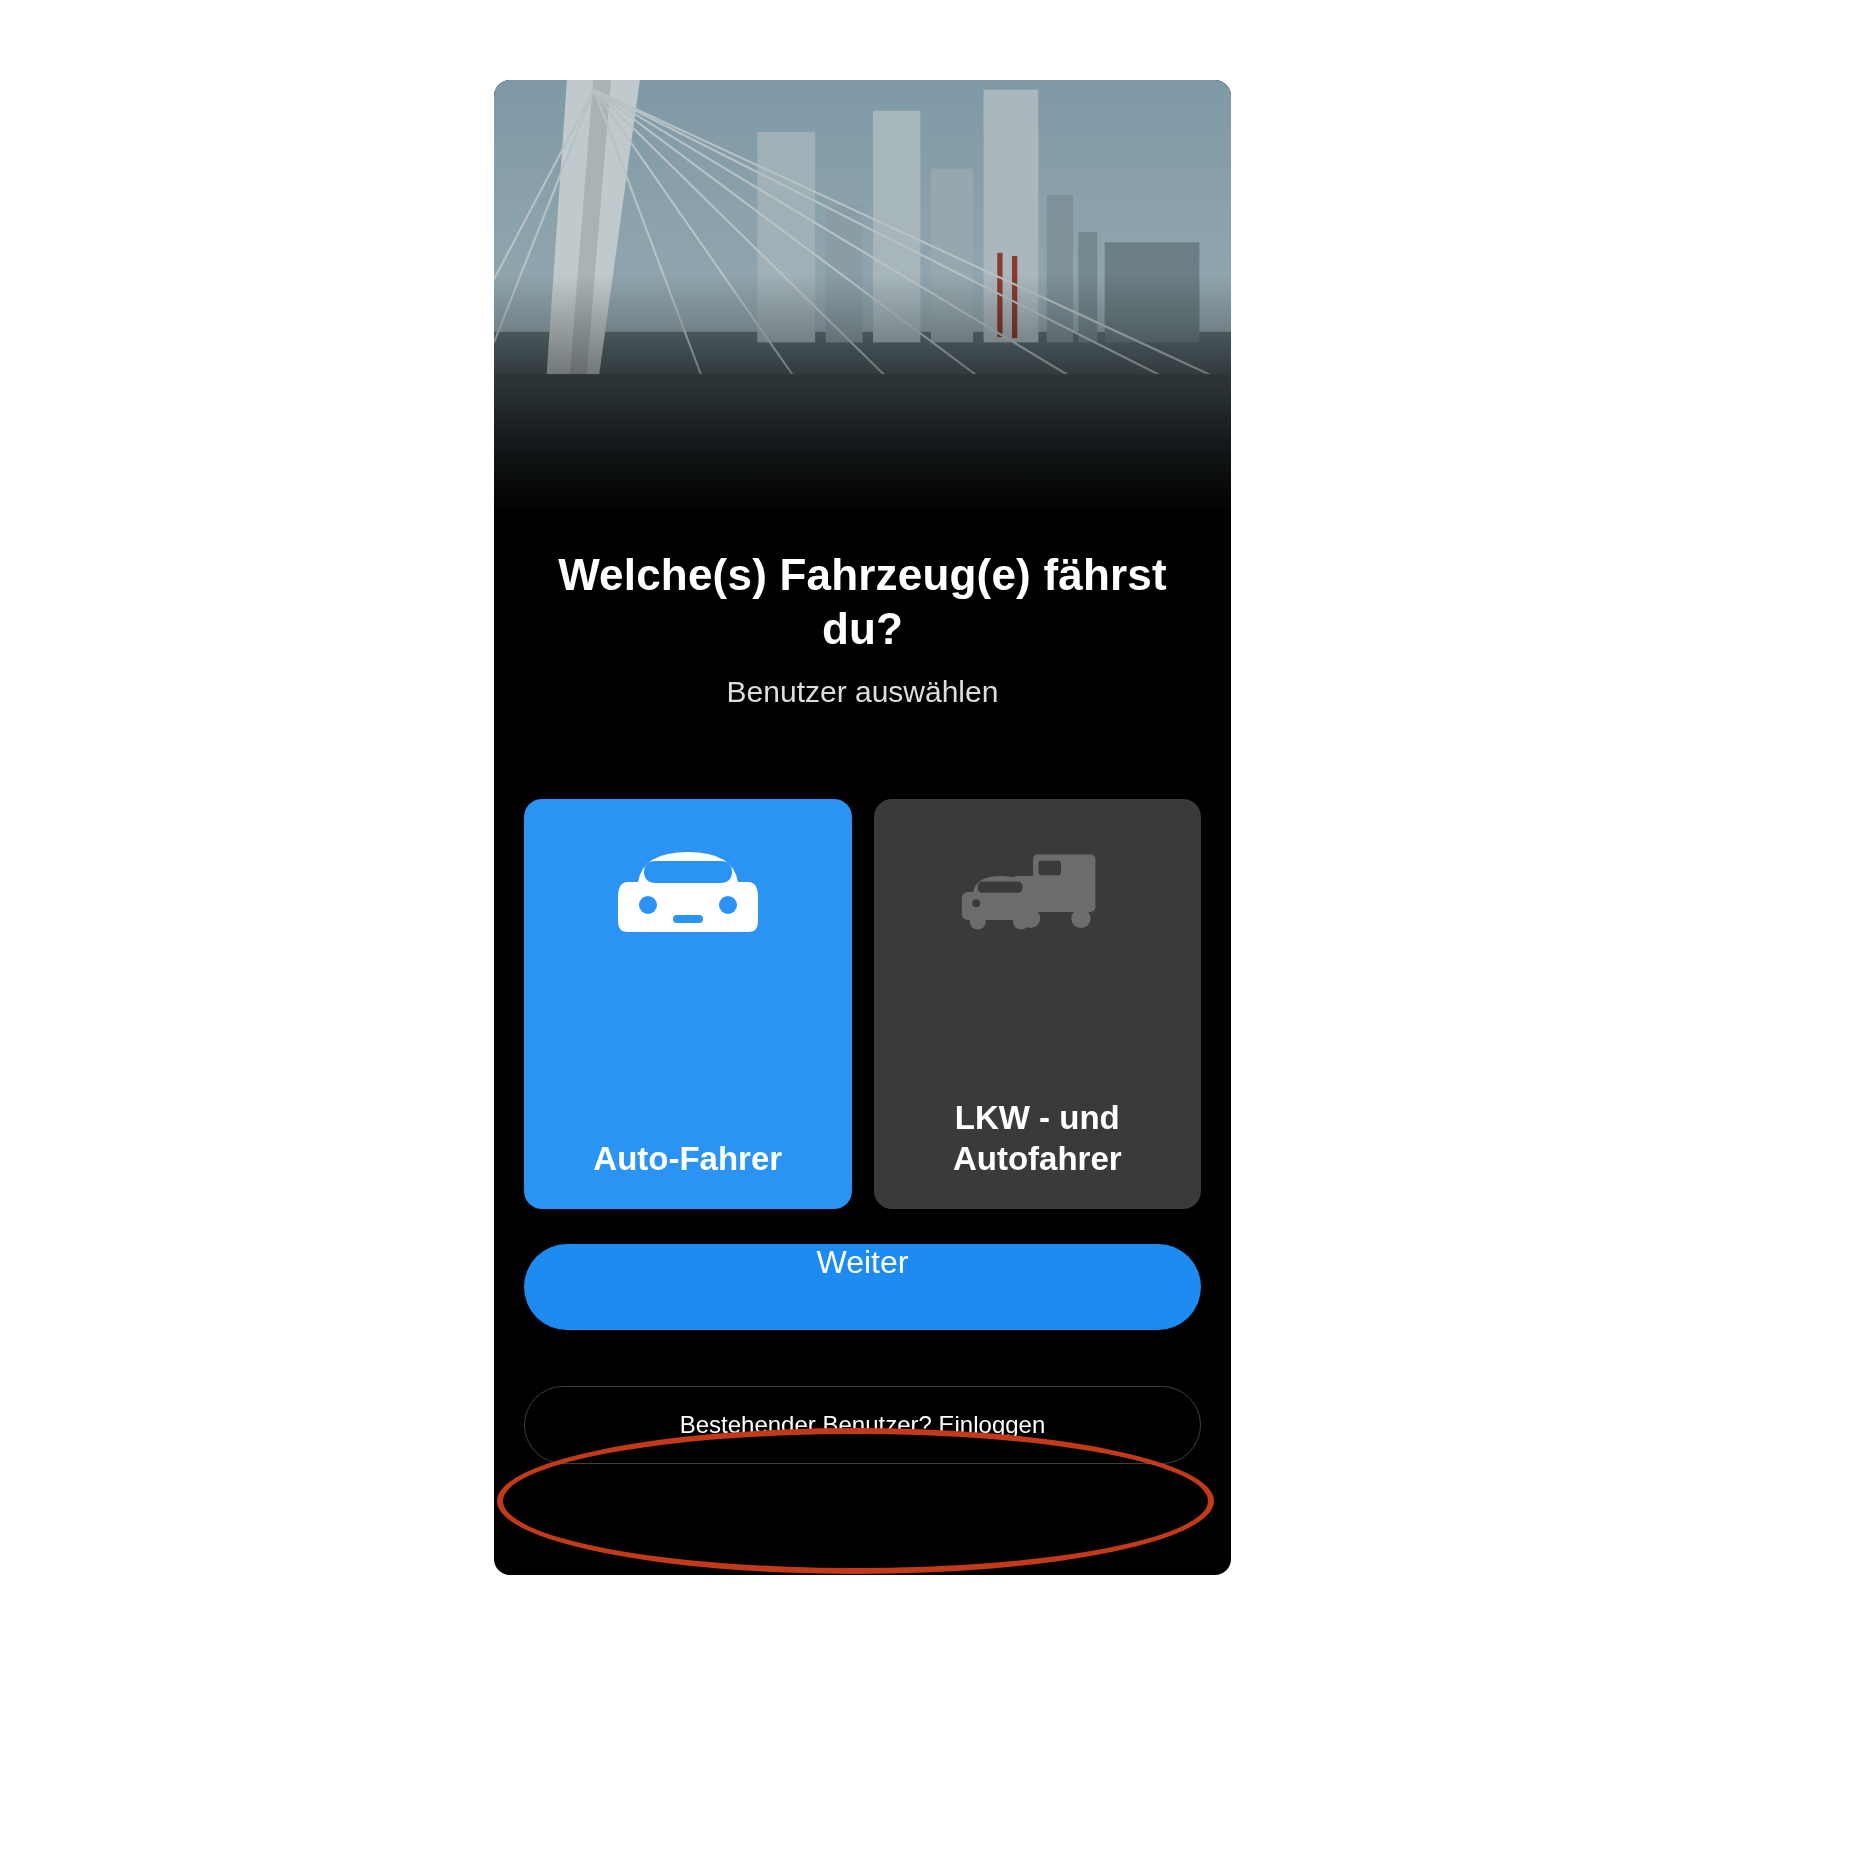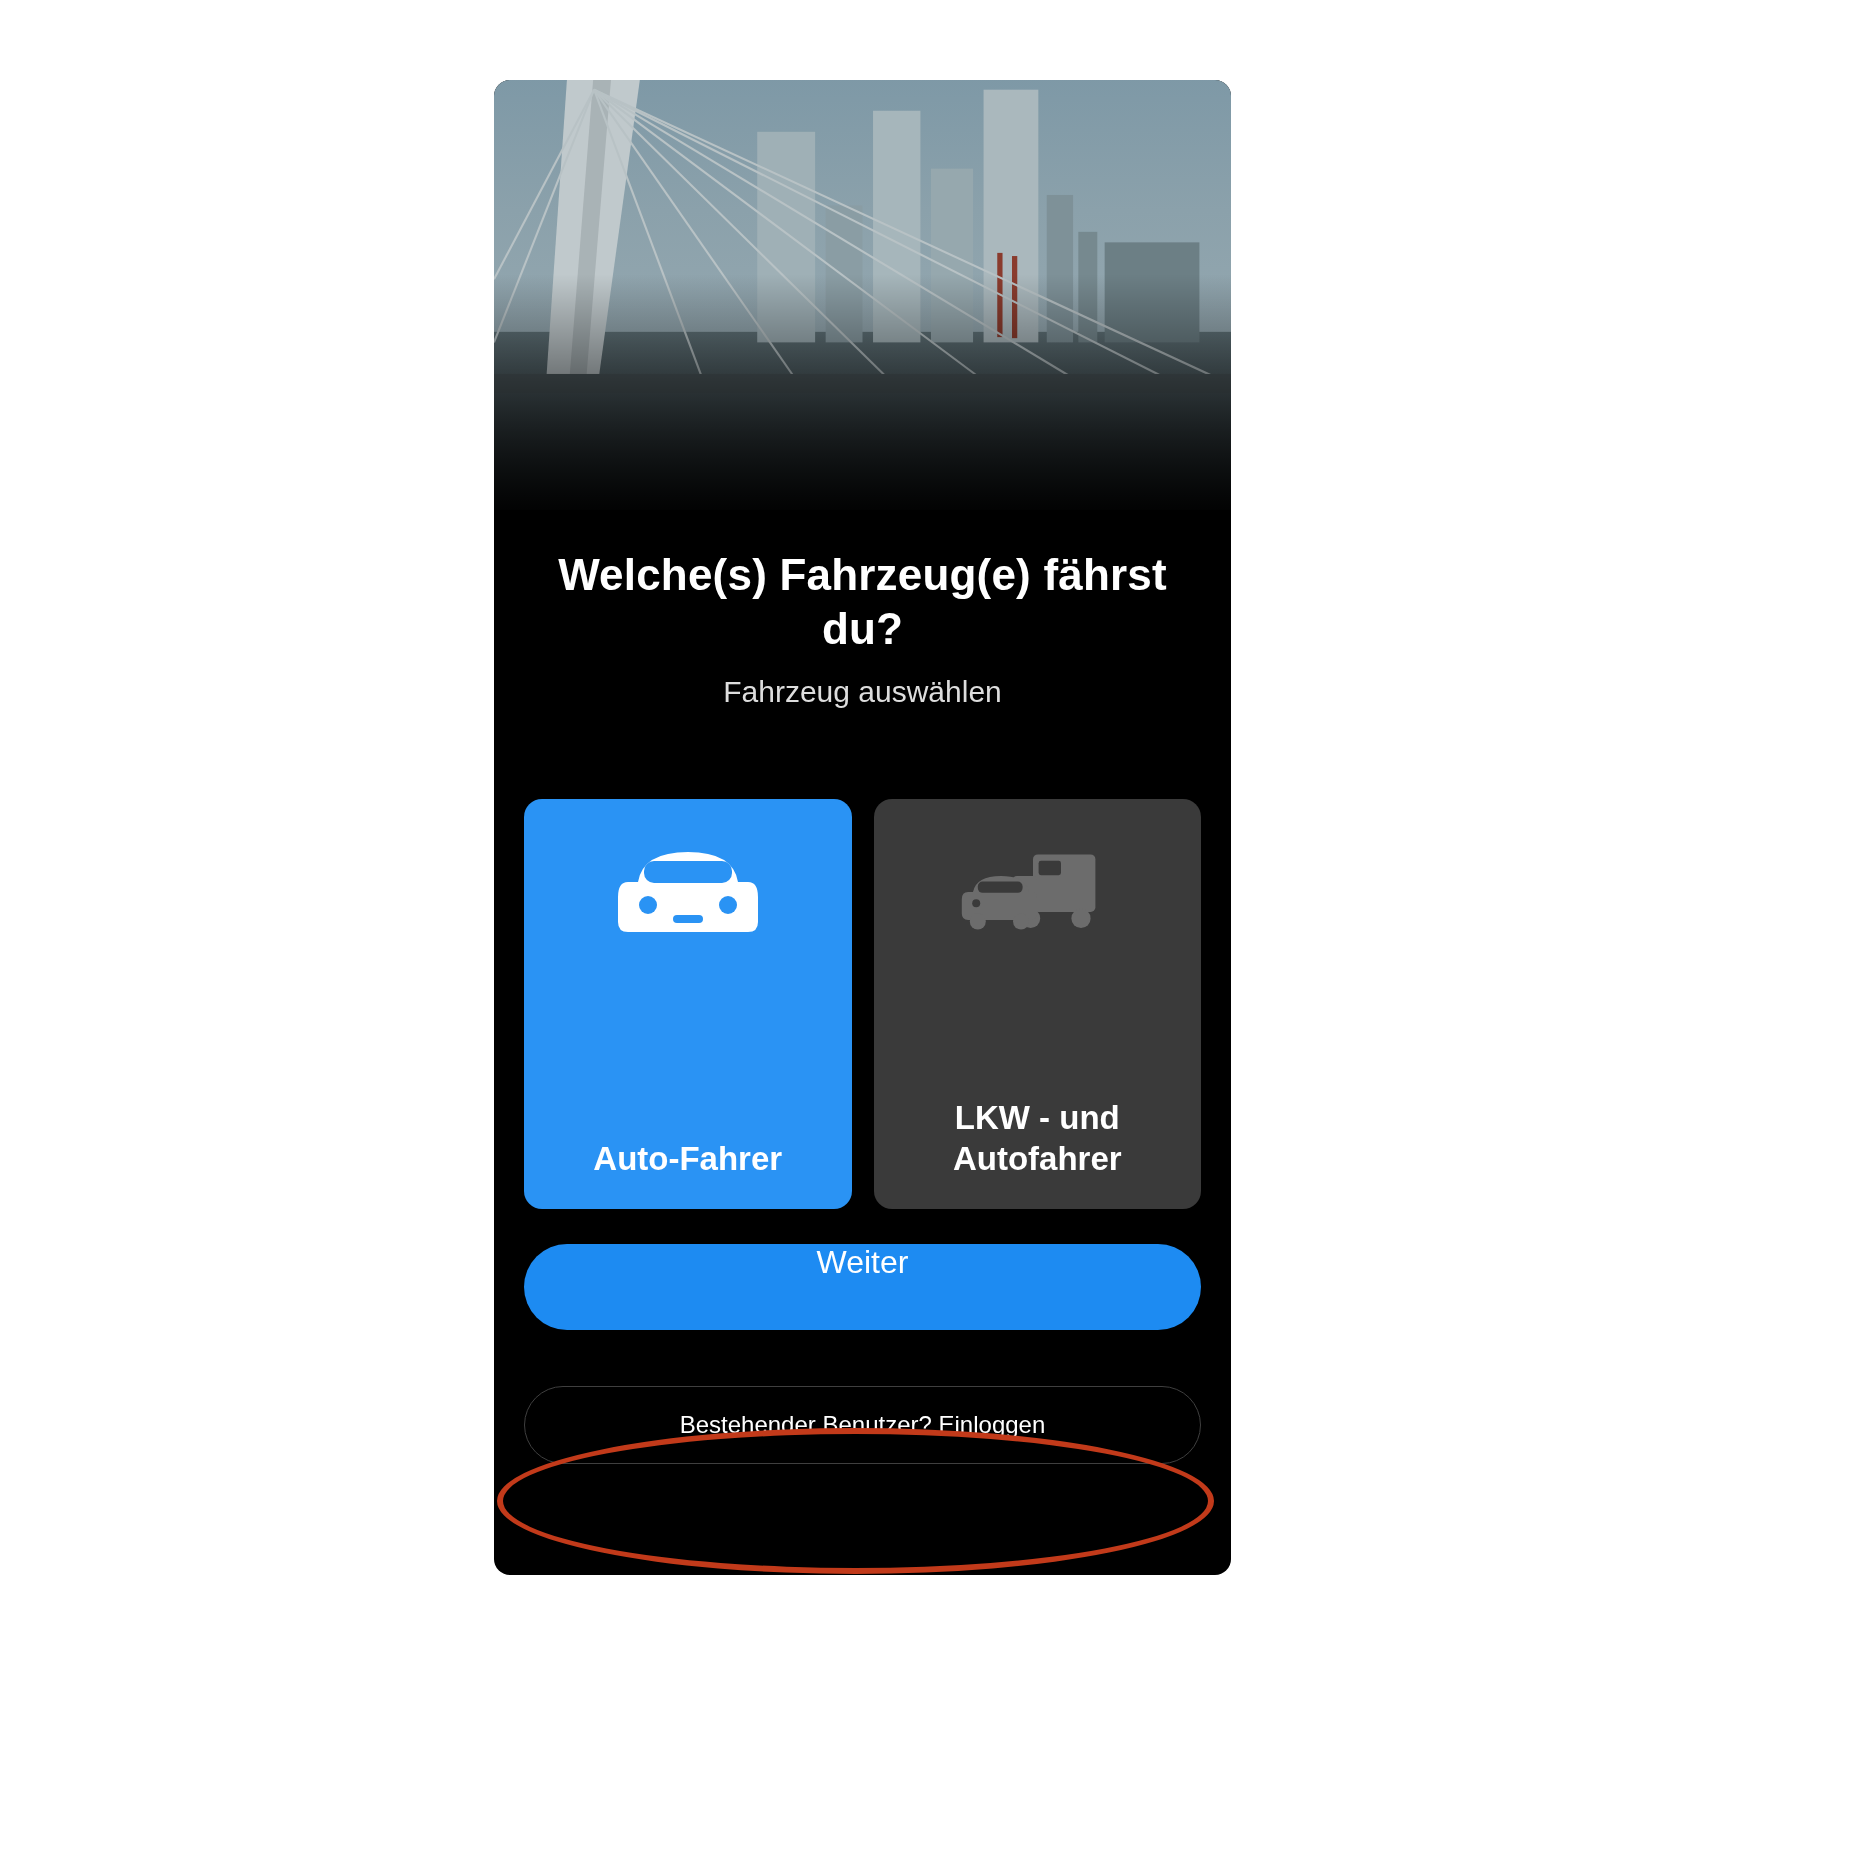--- a/index.html
+++ b/index.html
@@ -179,21 +179,21 @@
         <line x1="95" y1="20" x2="0" y2="200"></line>
       </g>
 
       <rect x="0" y="290" width="700" height="18" fill="#4e5a5e"></rect>
     </svg>
     <div class="fade"></div>
   </div>
 
   <div class="content">
     <h1 class="title">Welche(s) Fahrzeug(e) fährst du?</h1>
-    <div class="subtitle">Fahrzeug auswählen</div>
+    <div class="subtitle">Benutzer auswählen</div>
 
     <div class="cards">
 
       <div class="card selected">
         <div class="card-icon">
           <svg viewBox="0 0 160 130">
             <g fill="#ffffff">
 
               <path d="M30 55 Q35 25 80 25 Q125 25 130 55 L140 55 Q150 55 150 70 L150 95 Q150 105 140 105 L20 105 Q10 105 10 95 L10 70 Q10 55 20 55 Z"></path>
             </g>

